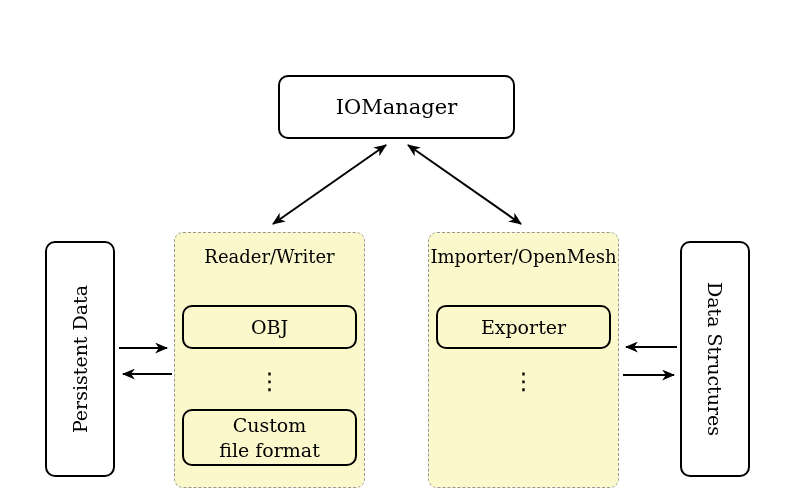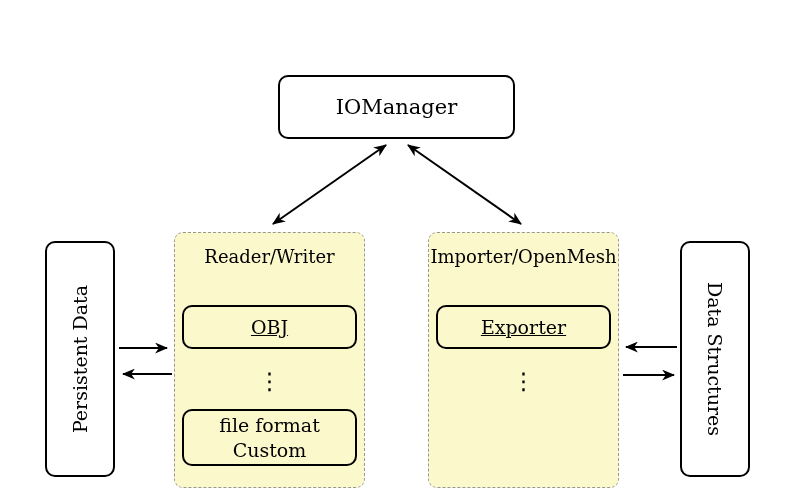--- a/index.html
+++ b/index.html
@@ -30,21 +30,21 @@
     position:absolute; top:13px; left:0; width:100%;
     text-align:center; font-size:18px;
   }
   .sub-box {
     position:absolute; left:7px; width:175px;
     background:#FBF9CC; border:2.5px solid #000; border-radius:10px;
     box-sizing:border-box;
     display:flex; flex-direction:column; align-items:center; justify-content:center;
     font-size:19px; line-height:25px; text-align:center;
   }
-  .sub-box-1 { top:72px; height:44px;text-decoration:underline; }
+  .sub-box-1 { top:72px; height:44px; }
   .sub-box-2 { top:176px; height:57px; }
   .dots {
     position:absolute; top:128px; left:0; width:100%; height:40px;
     display:flex; align-items:center; justify-content:center;
     font-size:23px; line-height:1;
   }
 
   .side-node { top:208px; width:70px; height:236px; }
   .side-left  { left:45px;  }
   .side-right { left:680px; }
@@ -77,22 +77,22 @@
     <span>IOManager</span>
   </div>
 
   <div class="panel panel-rw">
     <div class="panel-title">Reader/Writer</div>
     <div class="sub-box sub-box-1">
       <span>OBJ</span>
     </div>
     <div class="dots">⋮</div>
     <div class="sub-box sub-box-2">
+      <span>Custom</span>
       <span>file format</span>
-      <span>Custom</span>
     </div>
   </div>
 
   <div class="panel panel-ie">
     <div class="panel-title">Importer/OpenMesh</div>
     <div class="sub-box sub-box-1">
       <span>Exporter</span>
     </div>
     <div class="dots">⋮</div>
   </div>

